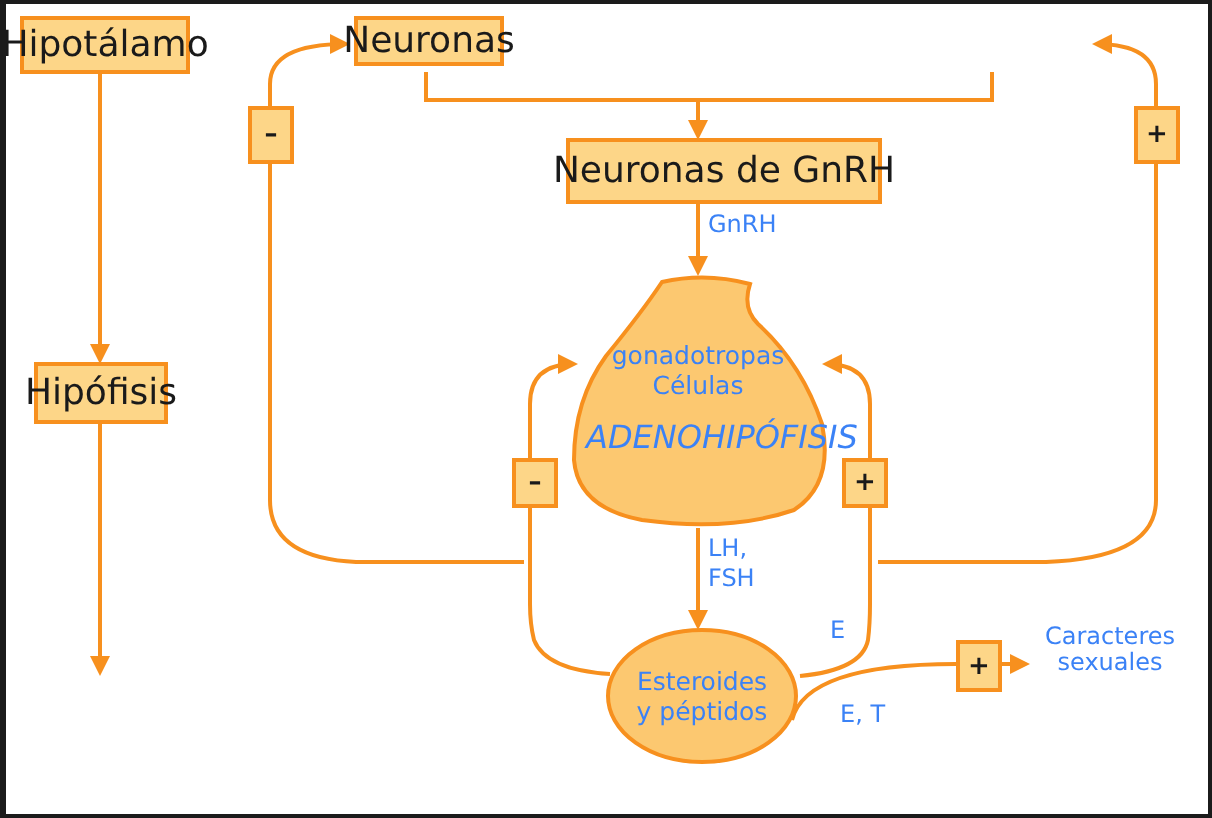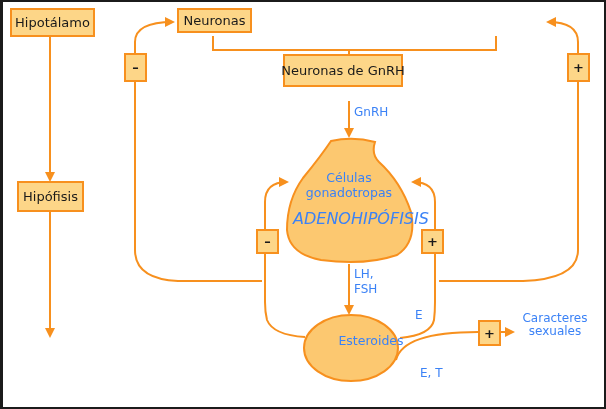--- a/index.html
+++ b/index.html
@@ -1,21 +1,21 @@
 <!DOCTYPE html>
 <html><head>
 <meta charset="utf-8">
 <style>
   html, body { margin: 0; padding: 0; }
   body { width: 606px; height: 409px; background: #1b1b1b; position: relative; overflow: hidden;
          font-family: "DejaVu Sans", sans-serif; }
   #canvas { position: absolute; left: 3px; top: 2px; width: 601px; height: 405px; background: #ffffff; overflow: hidden; }
   svg { position: absolute; left: 0; top: 0; }
   .box { position: absolute; background: #fdd688; border: 2px solid #f7901e; box-sizing: border-box;
-         display: flex; align-items: center; justify-content: center; font-size: 13px; color: #1a1a1a;
+         display: flex; align-items: center; justify-content: center; font-size: 18px; color: #1a1a1a;
          white-space: nowrap; }
   .sign { font-size: 13px; font-weight: bold; }
   .lbl { position: absolute; font-size: 12px; color: #3b82f6; line-height: 15px; white-space: nowrap; }
   .center { text-align: center; }
 </style>
 </head>
 <body>
 
 <div id="canvas">
   <svg width="601" height="405" viewBox="0 0 601 405">
@@ -59,21 +59,21 @@
   <div class="box" style="left:7px;top:6px;width:85px;height:29px;">
     <span>Hipotálamo</span>
   </div>
   <div class="box" style="left:14px;top:179px;width:67px;height:31px;">
     <span>Hipófisis</span>
   </div>
 
   <div class="box" style="left:174px;top:6px;width:75px;height:25px;">
     <span>Neuronas</span>
   </div>
-  <div class="box" style="left:280px;top:52px;width:120px;height:33px;">
+  <div class="box" style="left:280px;top:67px;width:158px;height:33px;">
     <span>Neuronas de GnRH</span>
   </div>
   <div class="lbl" style="left:351px;top:103px;">GnRH</div>
 
   <div class="box sign" style="left:121px;top:51px;width:23px;height:29px;">
     <span>–</span>
   </div>
   <div class="box sign" style="left:564px;top:51px;width:23px;height:29px;">
     <span>+</span>
   </div>
@@ -81,35 +81,36 @@
     <span>–</span>
   </div>
   <div class="box sign" style="left:418px;top:227px;width:23px;height:25px;">
     <span>+</span>
   </div>
   <div class="box sign" style="left:475px;top:318px;width:23px;height:26px;">
     <span>+</span>
   </div>
 
   <div class="lbl center" style="left:296px;top:168px;width:100px;font-size:12.5px;">
+    <div>gonadotropas</div>
     <div>Células</div>
-    <div>gonadotropas</div>
   </div>
   <div class="lbl center" style="left:290px;top:209px;width:110px;font-size:16px;font-style:italic;">ADENOHIPÓFISIS</div>
 
   <div class="lbl" style="left:351px;top:265px;">
     <div>LH,</div>
     <div>FSH</div>
   </div>
 
   <div class="lbl" style="left:412px;top:306px;">E</div>
 
-  <div class="lbl center" style="left:303px;top:331px;width:90px;font-size:12.5px;padding-left:20px;">
+  <div class="lbl center" style="left:303px;top:331px;width:90px;font-size:12.5px;">
     <div>Esteroides</div>
+    <div>y péptidos</div>
   </div>
 
-  <div class="lbl" style="left:417px;top:348px;margin-top:16px;">E, T</div>
+  <div class="lbl" style="left:417px;top:348px;">E, T</div>
 
   <div class="lbl center" style="left:510px;top:310px;width:84px;font-size:12px;line-height:13px;">
     <div>Caracteres</div>
     <div>sexuales</div>
   </div>
 </div>
 
 </body></html>

